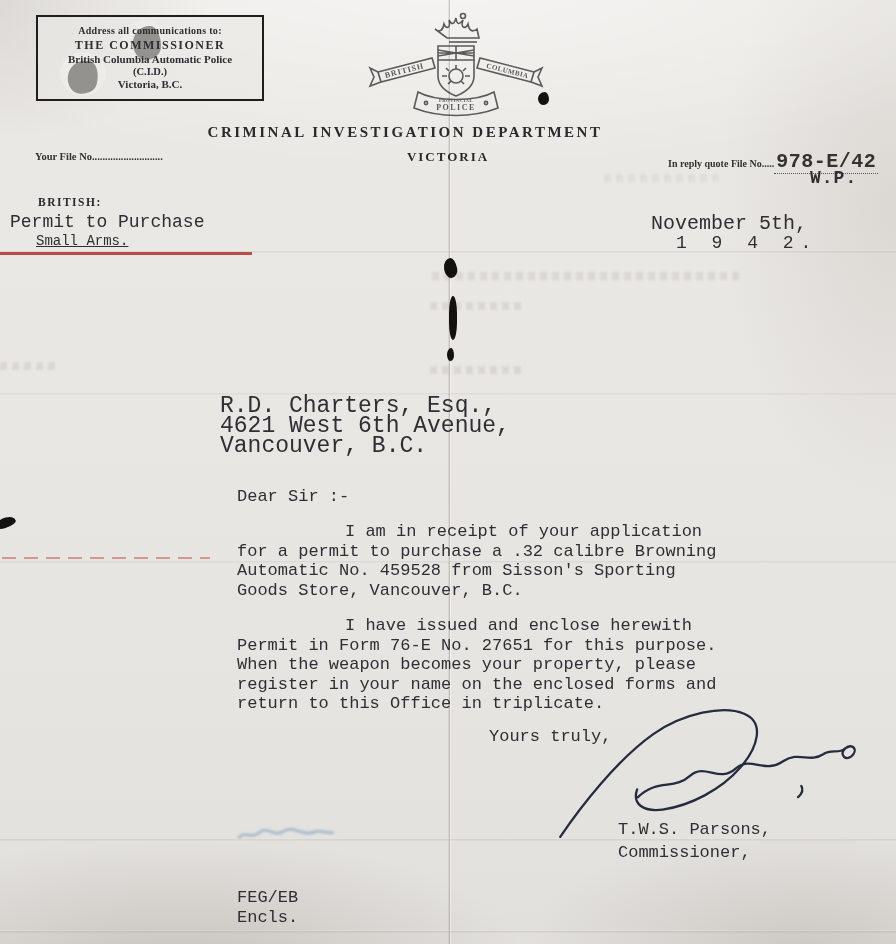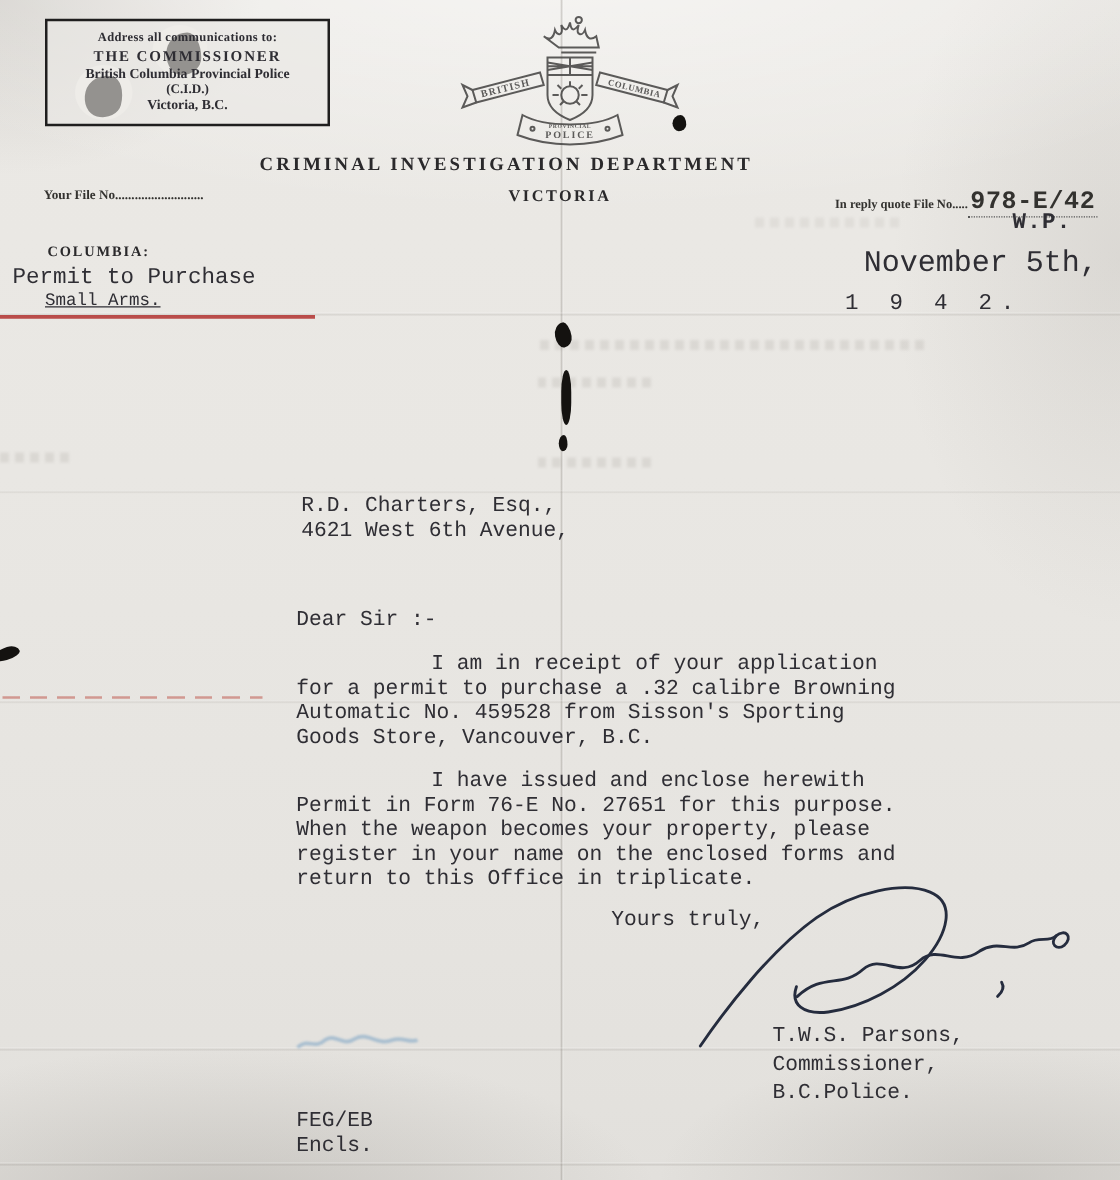--- a/index.html
+++ b/index.html
@@ -31,24 +31,24 @@
   .city{left:0;top:149px;width:896px;text-align:center;font-size:13px;font-weight:bold;letter-spacing:2px;color:#2a292b;}
   .your-file{left:35px;top:151px;font-size:10.5px;font-weight:bold;color:#33322f;}
   .reply-file{left:668px;top:150px;font-size:10px;font-weight:bold;color:#33322f;white-space:nowrap;}
   .reply-file .val{font-family:"Liberation Mono","DejaVu Sans Mono",monospace;font-size:20px;font-weight:bold;letter-spacing:0.5px;border-bottom:1px dotted #555;padding:0 2px;}
   .reply-initials{left:810px;top:168px;font-size:18px;font-weight:bold;letter-spacing:1px;}
   
   .subject-label{left:38px;top:196px;font-size:11.5px;font-weight:bold;letter-spacing:1.5px;color:#2a292b;}
   .subject-1{left:10px;top:212px;font-size:18px;}
   .subject-2{left:36px;top:233px;font-size:14px;text-decoration:underline;}
   .red-underline{left:0;top:252px;width:252px;height:3px;background:#b23230;opacity:0.85;filter:blur(0.4px);}
-  .date-1{left:651px;top:198px;font-size:24px;margin-left:40px;}
+  .date-1{left:651px;top:212px;font-size:20px;}
   .date-2{left:676px;top:233px;font-size:18px;letter-spacing:7px;}
   
-  .recipient{left:241px;top:396px;font-size:17px;line-height:20px;}
+  .recipient{left:220px;top:396px;font-size:23px;line-height:20px;}
   .salutation{left:237px;top:487px;font-size:17px;}
   .para{left:237px;top:522px;font-size:17px;line-height:19.5px;width:520px;}
   .para2{top:616px;}
   .indent{padding-left:108px;}
   .valediction{left:489px;top:727px;font-size:17px;}
   .sig-block{left:618px;top:819px;font-size:17px;line-height:22.5px;}
   .footer-block{left:237px;top:888px;font-size:17px;line-height:20px;}
   
   .signature{left:548px;top:708px;transform:rotate(-4deg);}
   
@@ -95,21 +95,21 @@
   <div class="abs blot" style="left:68px;top:60px;width:30px;height:34px;transform:rotate(14deg);"></div>
   <div class="abs blot" style="left:444px;top:258px;width:13px;height:20px;transform:rotate(-10deg);"></div>
   <div class="abs blot" style="left:449px;top:296px;width:8px;height:44px;border-radius:50%/40%;"></div>
   <div class="abs blot" style="left:447px;top:348px;width:7px;height:13px;"></div>
   <div class="abs blot" style="left:-6px;top:518px;width:22px;height:10px;transform:rotate(-18deg);"></div>
   <div class="abs blot" style="left:538px;top:92px;width:11px;height:13px;"></div>
 
   <div class="abs address-box">
     <div class="l1">Address all communications to:</div>
     <div class="l2">THE COMMISSIONER</div>
-    <div class="l3">British Columbia Provincial Police</div>
+    <div class="l3">British Columbia Automatic Police</div>
     <div class="l4">(C.I.D.)</div>
     <div class="l5">Victoria, B.C.</div>
   </div>
 
   <svg class="abs crest" width="180" height="110" viewBox="0 0 180 110" style="opacity:0.88;">
     <g stroke="#474645" fill="none" stroke-width="1.6">
 
       <g>
         <path d="M74,26 L106,26 L104,17 C99,21 96,18 95,12 C93,17 87,17 90,8 C86,13 84,13 83,6 C81,13 79,13 76,8 C78,17 73,17 71,12 C70,18 67,21 62,17 Z" transform="translate(7,2)"></path>
         <path d="M76,30 L104,30" transform="translate(7,2)"></path>
@@ -150,30 +150,31 @@
 
   <div class="abs dept">CRIMINAL INVESTIGATION DEPARTMENT</div>
   <div class="abs city">VICTORIA</div>
 
   <div class="abs your-file">Your File No...........................</div>
   <div class="abs reply-file">
     <span>In reply quote File No.....</span><span class="val">978-E/42</span>
   </div>
   <div class="abs reply-initials mono">W.P.</div>
 
-  <div class="abs subject-label">COLUMBIA:</div>
+  <div class="abs subject-label">BRITISH:</div>
   <div class="abs subject-1 mono">Permit to Purchase</div>
   <div class="abs subject-2 mono">Small Arms.</div>
   <div class="abs red-underline"></div>
   <div class="abs date-1 mono">November 5th,</div>
   <div class="abs date-2 mono">1 9 4 2.</div>
 
   <div class="abs recipient mono">
     <div>R.D. Charters, Esq.,</div>
     <div>4621 West 6th Avenue,</div>
+    <div>Vancouver, B.C.</div>
   </div>
 
   <div class="abs salutation mono">Dear Sir :-</div>
 
   <div class="abs para mono">
     <div class="indent">I am in receipt of your application</div>
     <div>for a permit to purchase a .32 calibre Browning</div>
     <div>Automatic No. 459528 from Sisson's Sporting</div>
     <div>Goods Store, Vancouver, B.C.</div>
   </div>
@@ -193,21 +194,20 @@
       <path d="M8,118 C30,90 70,45 108,22 C140,3 180,-2 200,8 C220,18 212,42 192,62 C172,82 140,96 112,98 C92,99 82,90 88,76"></path>
       <path d="M88,84 C110,66 124,80 142,66 C158,54 170,76 188,62 C204,50 216,70 236,58 C252,49 262,62 276,54 C284,49 292,55 298,50"></path>
       <path d="M298,50 c8,-6 14,2 6,8 c-6,4 -12,-2 -6,-8"></path>
       <path d="M252,84 c2,4 0,8 -4,11"></path>
     </g>
   </svg>
 
   <div class="abs sig-block mono">
     <div>T.W.S. Parsons,</div>
     <div>Commissioner,</div>
-    <div>B.C.Police.</div>
   </div>
 
   <div class="abs footer-block mono">
     <div>FEG/EB</div>
     <div>Encls.</div>
   </div>
 
 </div>
 
 </body></html>

